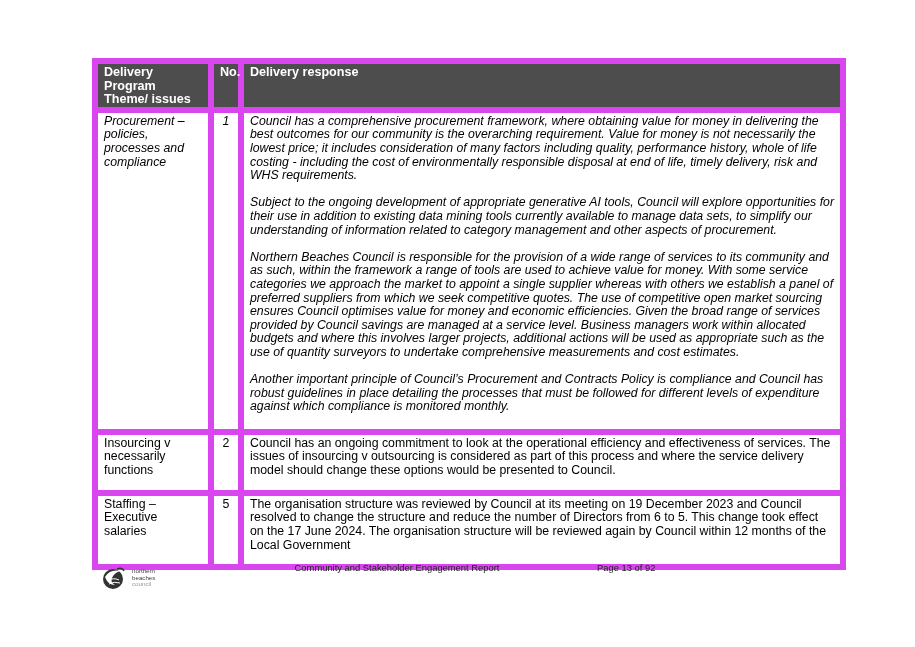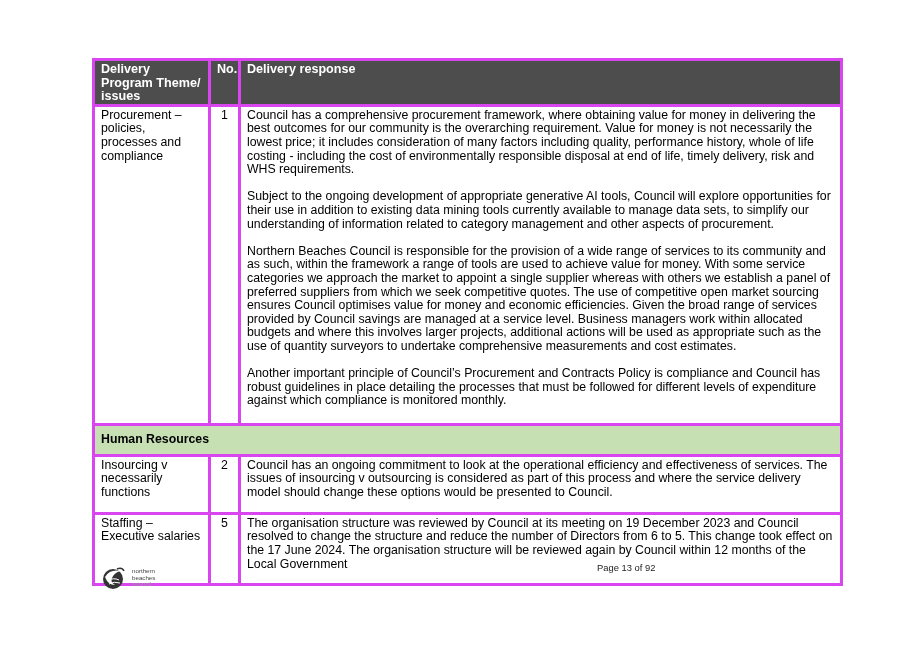--- a/index.html
+++ b/index.html
@@ -1,26 +1,26 @@
 <!DOCTYPE html>
 <html><head>
 <meta charset="utf-8">
 <style>
   html, body { margin: 0; padding: 0; background: #ffffff; }
   body { width: 915px; height: 647px; position: relative; overflow: hidden;
          font-family: "Liberation Sans", sans-serif; color: #000; }
   .tbl { position: absolute; left: 92px; top: 58px; width: 748px;
          border-collapse: collapse; table-layout: fixed; font-size: 12.3px; line-height: 13.6px; }
-  .tbl td, .tbl th { border: 3px solid #d946ef; vertical-align: top; padding: 2px 5px 0 6px; text-align: left; }
+  .tbl td, .tbl th { border: 6px solid #d946ef; vertical-align: top; padding: 2px 5px 0 6px; text-align: left; }
   .tbl th { background: #4d4d4d; color: #ffffff; font-weight: bold; font-size: 12.6px; padding-top: 2px; padding-bottom: 0; height: 29px; }
   .c1 { width: 116px; } .c2 { width: 30px; } .c3 { width: 602px; }
   .num { text-align: center !important; padding-left: 0 !important; padding-right: 0 !important; }
   .para { margin: 0 0 13.6px 0; }
   .para:last-child { margin-bottom: 0; }
-  .row1 td { height: 314px; }
+  .row1 td { height: 314px; font-style: italic; }
   .section td { background: #c6e0b4; font-weight: bold; height: 28px; vertical-align: middle; padding-top: 0; }
   .row2 td { height: 53px; }
   .row3 td { height: 41px; padding-bottom: 12px; }
   .footer { position: absolute; top: 562px; left: 0; width: 915px; font-size: 9.4px; color: #222; }
   .ft-center { position: absolute; left: 252px; width: 290px; text-align: center; line-height: 11px; }
   .ft-page { position: absolute; left: 597px; }
   .logo { position: absolute; left: 100px; top: 565px; width: 80px; height: 26px; }
   .logo-mark { position: absolute; left: 0; top: 0; width: 26px; height: 26px; }
   .logo-text { position: absolute; left: 32px; top: 3px; font-size: 6.2px; line-height: 6.6px; color: #444; }
   .logo-text .l3 { color: #999; }
@@ -43,23 +43,20 @@
   <tr class="row1">
     <td>Procurement – policies, processes and compliance</td>
     <td class="num">1</td>
     <td>
       <p class="para">Council has a comprehensive procurement framework, where obtaining value for money in delivering the best outcomes for our community is the overarching requirement. Value for money is not necessarily the lowest price; it includes consideration of many factors including quality, performance history, whole of life costing - including the cost of environmentally responsible disposal at end of life, timely delivery, risk and WHS requirements.</p>
       <p class="para">Subject to the ongoing development of appropriate generative AI tools, Council will explore opportunities for their use in addition to existing data mining tools currently available to manage data sets, to simplify our understanding of information related to category management and other aspects of procurement.</p>
       <p class="para">Northern Beaches Council is responsible for the provision of a wide range of services to its community and as such, within the framework a range of tools are used to achieve value for money.  With some service categories we approach the market to appoint a single supplier whereas with others we establish a panel of preferred suppliers from which we seek competitive quotes.  The use of competitive open market sourcing ensures Council optimises value for money and economic efficiencies.  Given the broad range of services provided by Council savings are managed at a service level.  Business managers work within allocated budgets and where this involves larger projects, additional actions will be used as appropriate such as the use of quantity surveyors to undertake comprehensive measurements and cost estimates.</p>
       <p class="para">Another important principle of Council’s Procurement and Contracts Policy is compliance and Council has robust guidelines in place detailing the processes that must be followed for different levels of expenditure against which compliance is monitored monthly.</p>
     </td>
   </tr>
-  <tr class="section">
-    <td colspan="3">Human Resources</td>
-  </tr>
   <tr class="row2">
     <td>Insourcing v necessarily functions</td>
     <td class="num">2</td>
     <td>
       <p class="para">Council has an ongoing commitment to look at the operational efficiency and effectiveness of services. The issues of insourcing v outsourcing is considered as part of this process and where the service delivery model should change these options would be presented to Council.</p>
     </td>
   </tr>
   <tr class="row3">
     <td>Staffing – Executive salaries</td>
     <td class="num">5</td>
@@ -80,15 +77,16 @@
   </svg>
   <div class="logo-text">
     <div>northern</div>
     <div>beaches</div>
     <div class="l3">council</div>
   </div>
 </div>
 
 <div class="footer">
   <div class="ft-center">
+    <div>Community and Stakeholder Engagement Report</div>
   </div>
   <div class="ft-page">Page 13 of 92</div>
 </div>
 
 </body></html>

